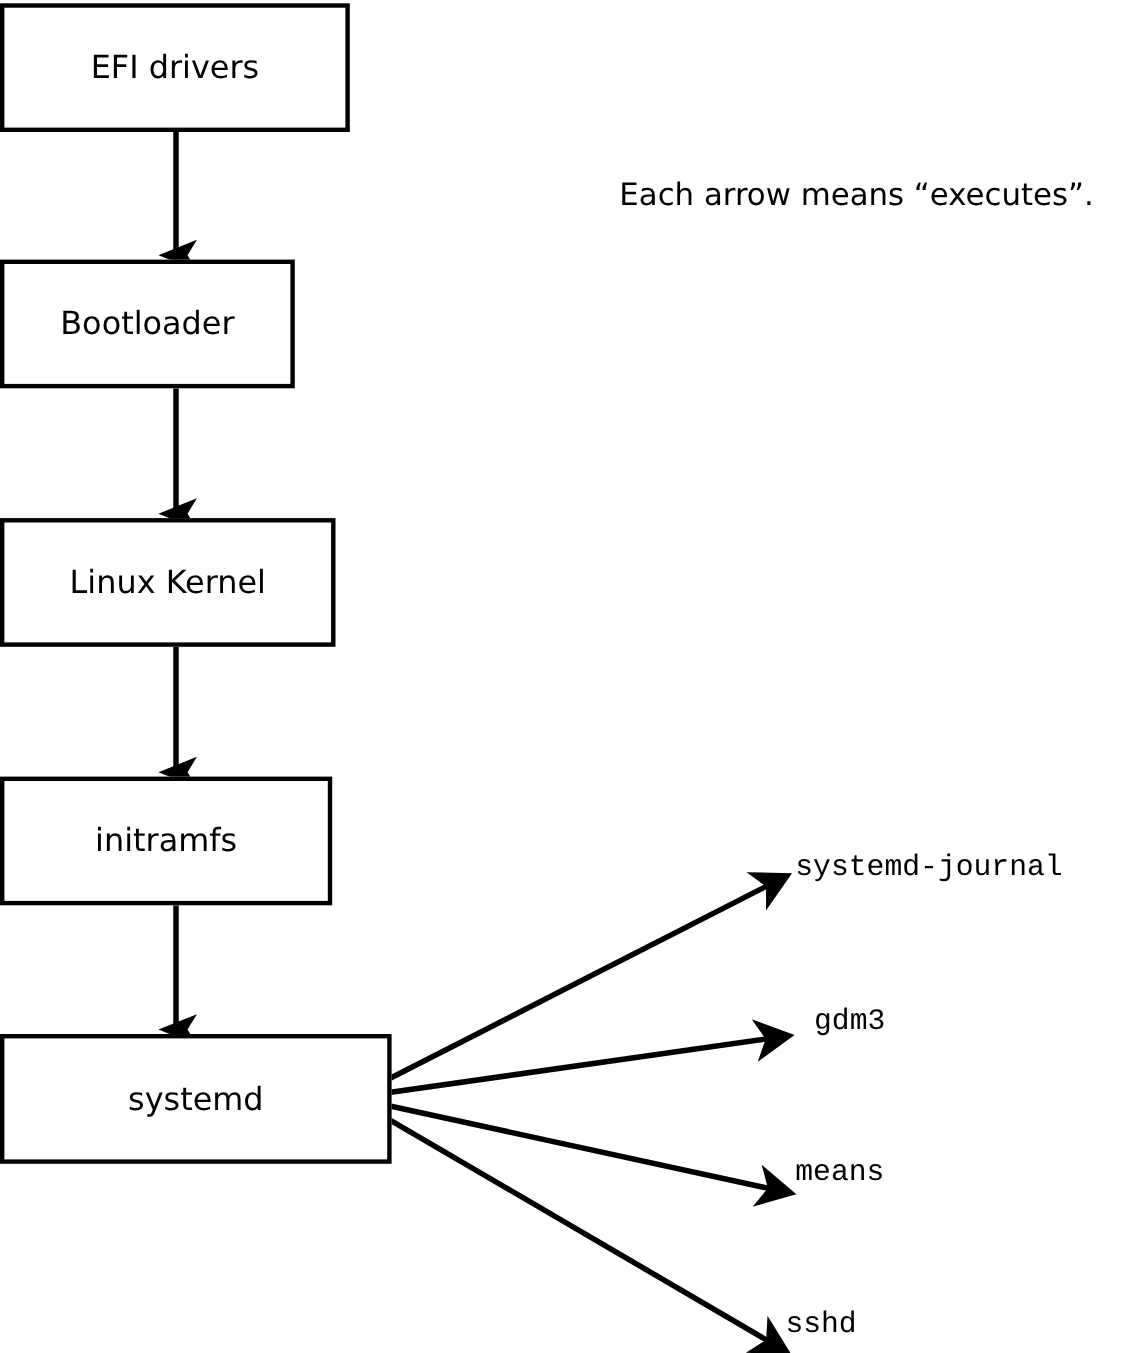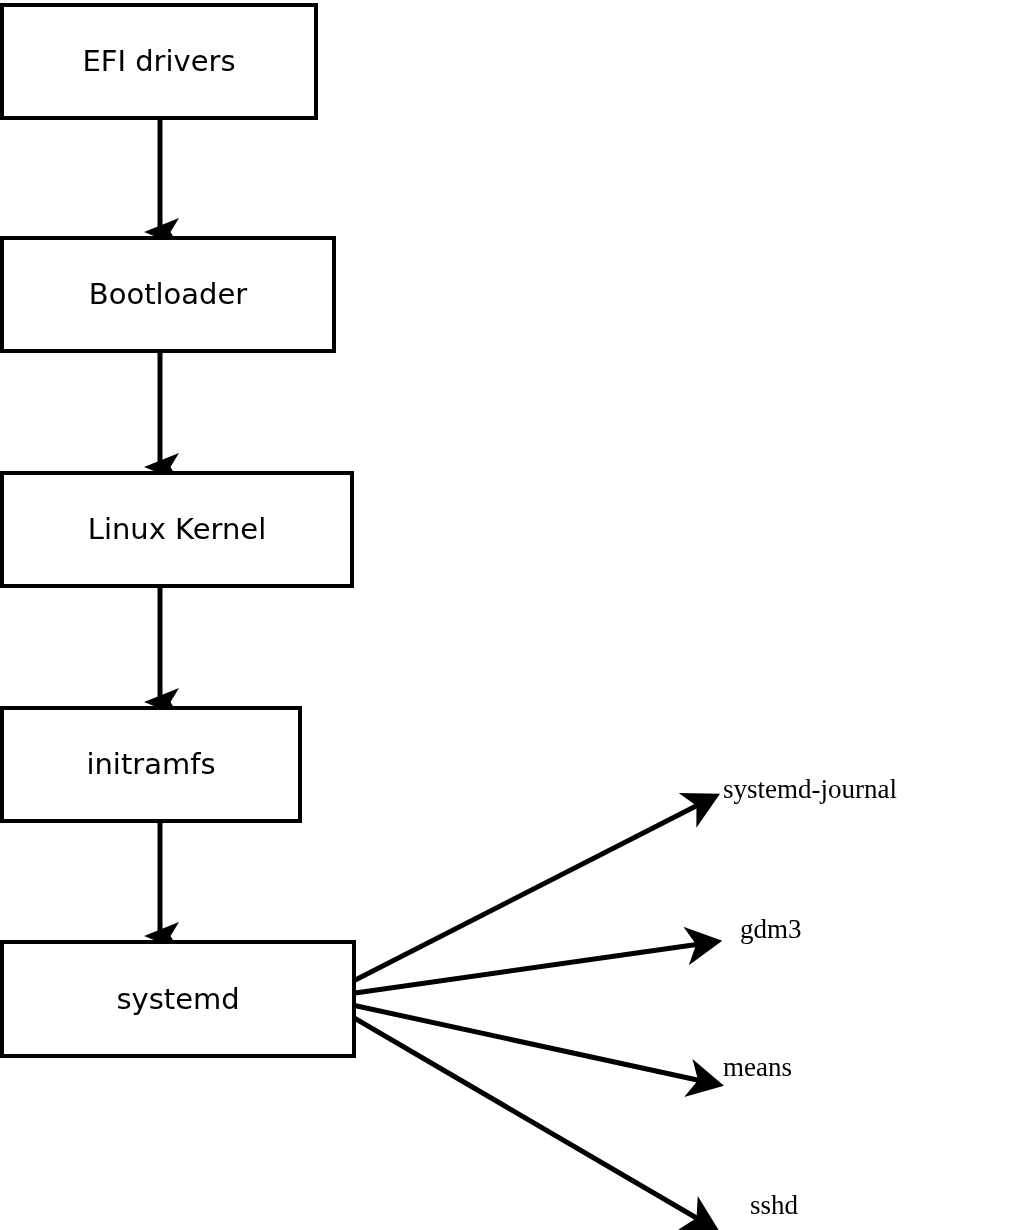--- a/index.html
+++ b/index.html
@@ -36,21 +36,21 @@
   }
   .node-label {
     font-family: "DejaVu Sans", "Liberation Sans", sans-serif;
     font-size: 29px;
     color: #000000;
     line-height: 1;
     white-space: nowrap;
   }
   .leaf-label {
     position: absolute;
-    font-family: Liberation Serif, serif;
+    font-family: Liberation Mono, monospace;
     font-size: 27px;
     color: #000000;
     line-height: 1;
     white-space: nowrap;
   }
   .caption {
     position: absolute;
     font-family: "DejaVu Sans", "Liberation Sans", sans-serif;
     font-size: 28px;
     color: #000000;
@@ -83,38 +83,39 @@
         <line x1="320" y1="998" x2="700" y2="944" stroke="#000000" stroke-width="5" marker-end="url(#arrowhead-fan)"></line>
         <line x1="320" y1="998" x2="702" y2="1081" stroke="#000000" stroke-width="5" marker-end="url(#arrowhead-fan)"></line>
         <line x1="320" y1="998" x2="700" y2="1220" stroke="#000000" stroke-width="5" marker-end="url(#arrowhead-fan)"></line>
       </g>
   </svg>
 
   <div class="node-box" style="left:0px; top:3px; width:318px; height:117px;">
     <span class="node-label">EFI drivers</span>
   </div>
 
-  <div class="node-box" style="left:0px; top:236px; width:336px; height:117px;">
+  <div class="node-box" style="left:0px; top:236px; width:268px; height:117px;">
     <span class="node-label">Bootloader</span>
   </div>
 
-  <div class="node-box" style="left:0px; top:471px; width:354px; height:117px;">
+  <div class="node-box" style="left:0px; top:471px; width:305px; height:117px;">
     <span class="node-label">Linux Kernel</span>
   </div>
 
   <div class="node-box" style="left:0px; top:706px; width:302px; height:117px;">
     <span class="node-label">initramfs</span>
   </div>
 
   <div class="node-box" style="left:0px; top:940px; width:356px; height:118px;justify-content:center;">
     <span class="node-label">systemd</span>
   </div>
 
   <div class="leaf-label" style="left:723px; top:776px;">systemd-journal</div>
 
   <div class="leaf-label" style="left:740px; top:916px;">gdm3</div>
 
   <div class="leaf-label" style="left:723px; top:1054px;">means</div>
 
-  <div class="leaf-label" style="left:750px; top:1192px;">sshd</div>
+  <div class="leaf-label" style="left:714px; top:1192px;">sshd</div>
 
+  <div class="caption" style="left:563px; top:163px;">Each arrow means “executes”.</div>
 
 </div>
 
 </body></html>

